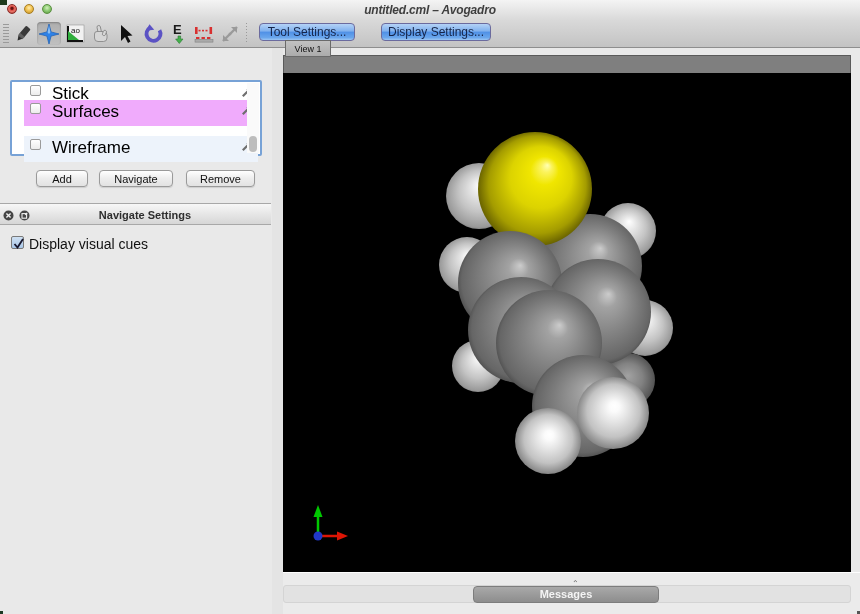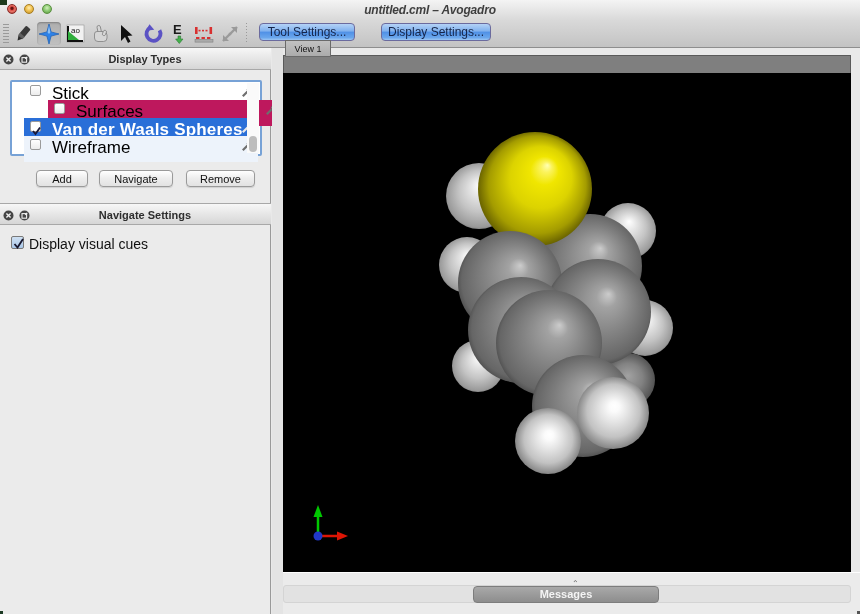--- a/index.html
+++ b/index.html
@@ -139,62 +139,35 @@
         <line x1="10" y1="12" x2="18" y2="4"></line>
       </g>
       <polygon points="12,4 18,4 18,10" fill="#9a9a9a"></polygon>
       <polygon points="4,12 4,18 10,18" fill="#9a9a9a"></polygon>
     </svg>
     <div class="aquabtn" style="left:259px; width:96px;">Tool Settings...</div>
     <div class="aquabtn" style="left:381px; width:110px;">Display Settings...</div>
     <div class="sep"></div>
   </div>
 
-  <div id="leftpanel">
-
-    <div class="dockhead" style="top:0px;">
-      <svg class="dbtn" style="left:3px;" viewBox="0 0 11 11">
-          <circle cx="5.5" cy="5.5" r="5" fill="#454545"></circle>
-          <path d="M3.4 3.4 L7.6 7.6 M7.6 3.4 L3.4 7.6" stroke="#f0f0f0" stroke-width="1.4"></path>
-        </svg>
-      <svg class="dbtn" style="left:19px;" viewBox="0 0 11 11">
-          <circle cx="5.5" cy="5.5" r="5" fill="#454545"></circle>
-          <rect x="3" y="3.6" width="4.6" height="4.6" fill="none" stroke="#f0f0f0" stroke-width="1.1"></rect>
-          <path d="M6.2 4.8 L8.2 2.8" stroke="#f0f0f0" stroke-width="1.2"></path>
-        </svg>
-      <div class="t">Display Types</div>
-    </div>
-  </div>
   <div id="listbox">
     <div class="row" style="top:0px; background:#fff;">
       <span class="cb"></span>
         <span class="lbl">Stick</span>
       <svg class="wrench" viewBox="0 0 14 14">
           <line x1="2.8" y1="12.2" x2="8" y2="7" stroke="#6e6e6e" stroke-width="2.2"></line>
           <path d="M7 5.2 a3.4 3.4 0 0 1 4.8 -1.4 l-1.7 1.7 0.5 1.6 1.6 0.5 1.7-1.7 a3.4 3.4 0 0 1 -4.9 4.5 z" fill="#8a8a8a" stroke="#5a5a5a" stroke-width="0.5"></path>
         </svg>
     </div>
-    <div class="row" style="top:18px; background:#be185d;margin-left:24px;">
+    <div class="row" style="top:18px; background:#f0abfc;">
       <span class="cb"></span>
         <span class="lbl">Surfaces</span>
       <svg class="wrench" viewBox="0 0 14 14">
           <line x1="2.8" y1="12.2" x2="8" y2="7" stroke="#6e6e6e" stroke-width="2.2"></line>
           <path d="M7 5.2 a3.4 3.4 0 0 1 4.8 -1.4 l-1.7 1.7 0.5 1.6 1.6 0.5 1.7-1.7 a3.4 3.4 0 0 1 -4.9 4.5 z" fill="#8a8a8a" stroke="#5a5a5a" stroke-width="0.5"></path>
-        </svg>
-    </div>
-    <div class="row" style="top:36px; background:#2a6fd8; color:#fff;">
-      <span class="cb" style="background:#fff;">
-        <svg width="11" height="11" viewBox="0 0 11 11">
-            <path d="M2 5 L4.5 8 L9 1.5" stroke="#1a1a3a" stroke-width="1.8" fill="none"></path>
-          </svg>
-      </span>
-        <span class="lbl" style="font-weight:bold; letter-spacing:0.2px;">Van der Waals Spheres</span>
-      <svg class="wrench" viewBox="0 0 14 14">
-          <line x1="2.8" y1="12.2" x2="8" y2="7" stroke="#e8e8e8" stroke-width="2.2"></line>
-          <path d="M7 5.2 a3.4 3.4 0 0 1 4.8 -1.4 l-1.7 1.7 0.5 1.6 1.6 0.5 1.7-1.7 a3.4 3.4 0 0 1 -4.9 4.5 z" fill="#d8d8d8" stroke="#aaa" stroke-width="0.5"></path>
         </svg>
     </div>
     <div class="row" style="top:54px; background:#edf3fb;">
       <span class="cb"></span>
         <span class="lbl">Wireframe</span>
       <svg class="wrench" viewBox="0 0 14 14">
           <line x1="2.8" y1="12.2" x2="8" y2="7" stroke="#6e6e6e" stroke-width="2.2"></line>
           <path d="M7 5.2 a3.4 3.4 0 0 1 4.8 -1.4 l-1.7 1.7 0.5 1.6 1.6 0.5 1.7-1.7 a3.4 3.4 0 0 1 -4.9 4.5 z" fill="#8a8a8a" stroke="#5a5a5a" stroke-width="0.5"></path>
         </svg>
     </div>

